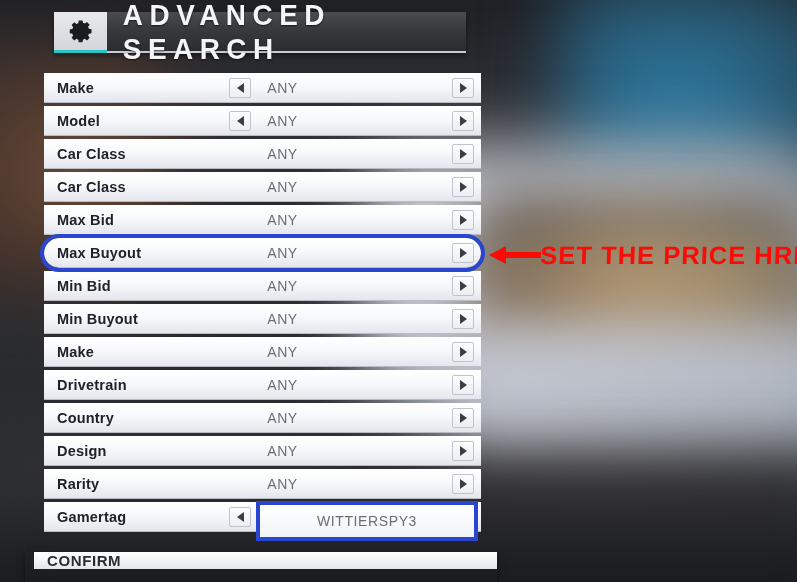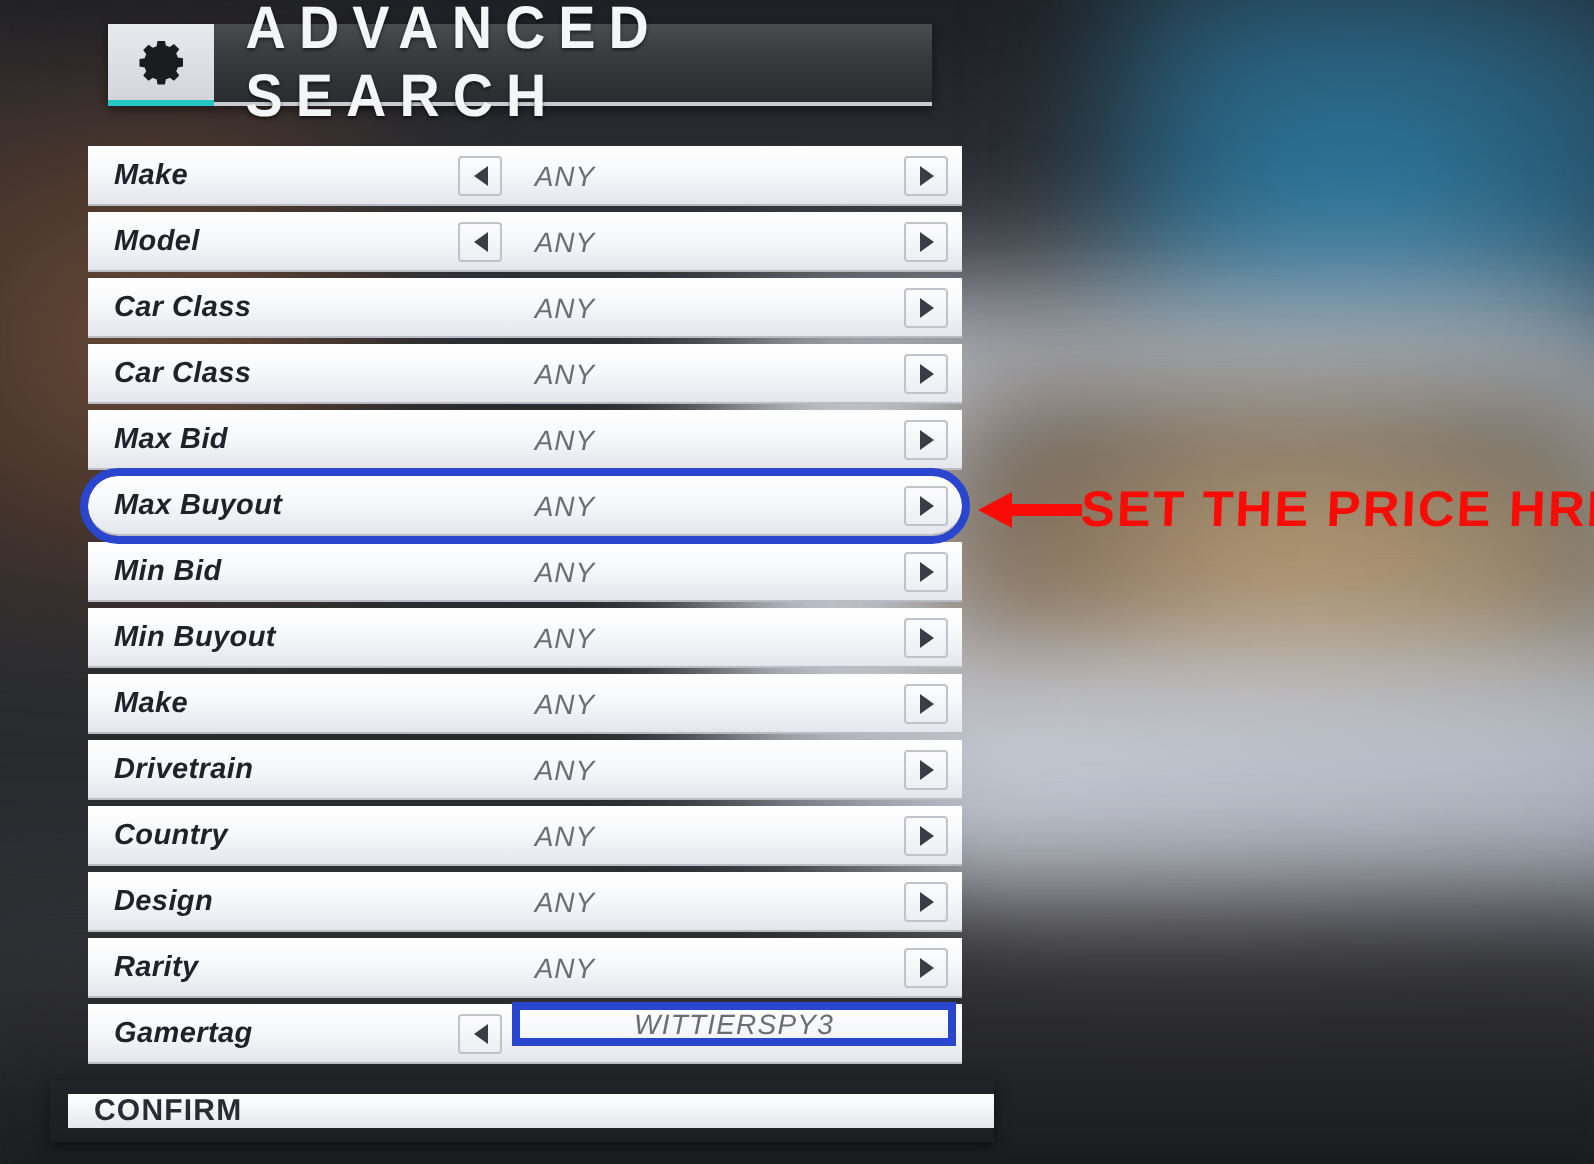--- a/index.html
+++ b/index.html
@@ -120,21 +120,20 @@
   .row {
     position: relative;
     height: 30px;
     margin-bottom: 3px;
     background: linear-gradient(180deg,#ffffff 0%, #f7f8fa 45%, #e4e6ec 100%);
     border-top: 1px solid #ffffff;
     border-bottom: 1px solid #b9bcc4;
     display: flex;
     align-items: center;
     box-sizing: border-box;
-    font-style: italic;
   }
   .row.highlight {
     outline: 4px solid #2a46cf;
     outline-offset: 0px;
     z-index: 5;
     border-radius: 15px;
   }
   .row-label {
     position: absolute;
     left: 13px;
@@ -176,43 +175,43 @@
   }
   .arrow-left .tri  { border-right: 7px solid #3b3d45; }
   .arrow-right .tri { border-left: 7px solid #3b3d45; }
 
   
   #gamertag-field {
     position: absolute;
     left: 212px;
     top: -2px;
     width: 222px;
-    height: 22px;
+    height: 40px;
     border: 4px solid #2a46cf;
     background: linear-gradient(180deg,#ffffff 0%, #f2f3f7 100%);
     display: flex;
     align-items: center;
     justify-content: center;
     box-sizing: border-box;
     z-index: 6;
   }
   #gamertag-value {
     font-size: 14px;
     color: #6b6d75;
     font-family: "Liberation Sans Narrow", "Liberation Sans", sans-serif;
     letter-spacing: .6px;
   }
 
   
   #confirm-button {
     position: absolute;
-    left: 25px; top: 540px;
+    left: 25px; top: 552px;
     width: 472px; height: 31px;
     display: flex;
-    align-items: center;
+    align-items: flex-start;
     box-shadow: 0 2px 6px rgba(0,0,0,.5);
   }
   #confirm-accent {
     width: 9px;
     background: linear-gradient(180deg,#f58220 0%, #e4690a 100%);
   }
   #confirm-body {
     flex: 1;
     background: linear-gradient(180deg,#ffffff 0%, #f6f7f9 40%, #e3e5ea 100%);
     display: flex;

